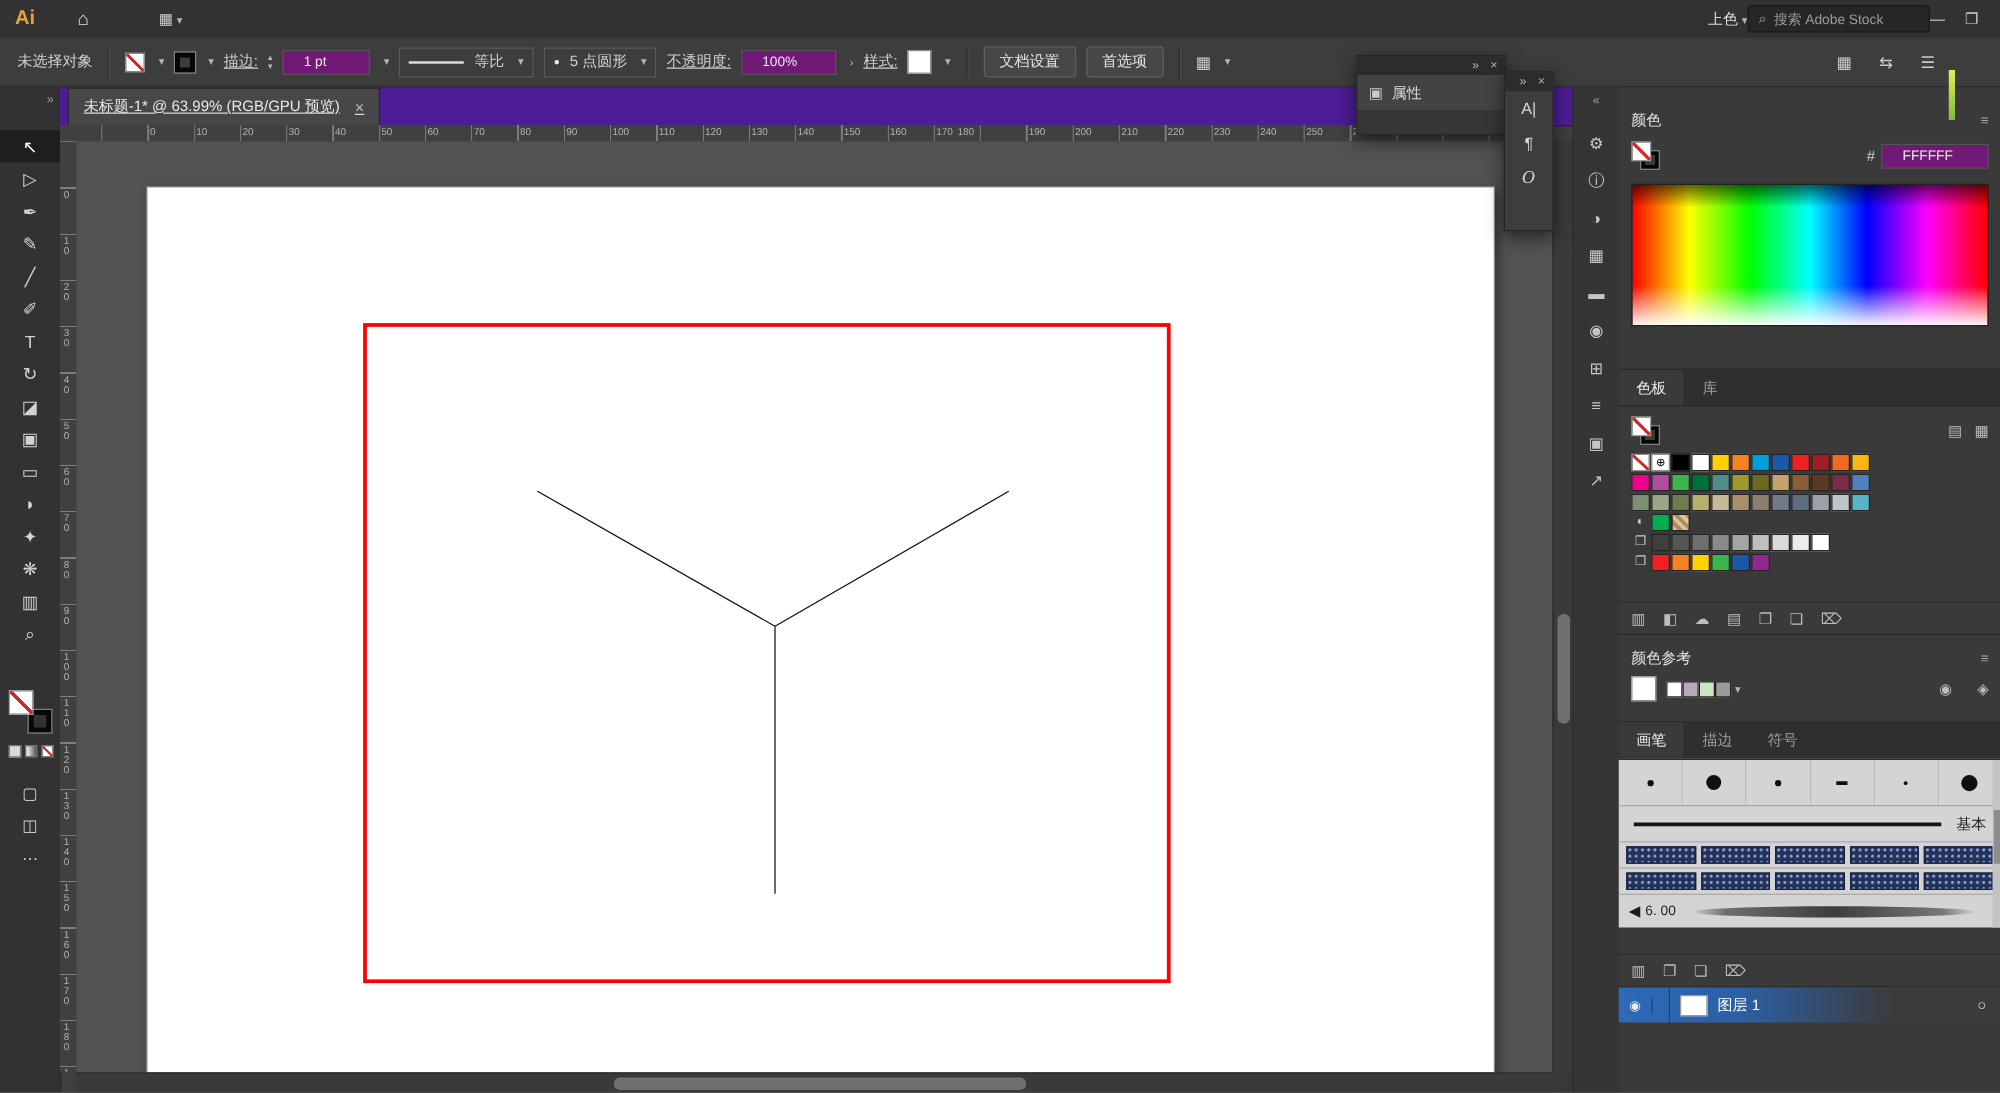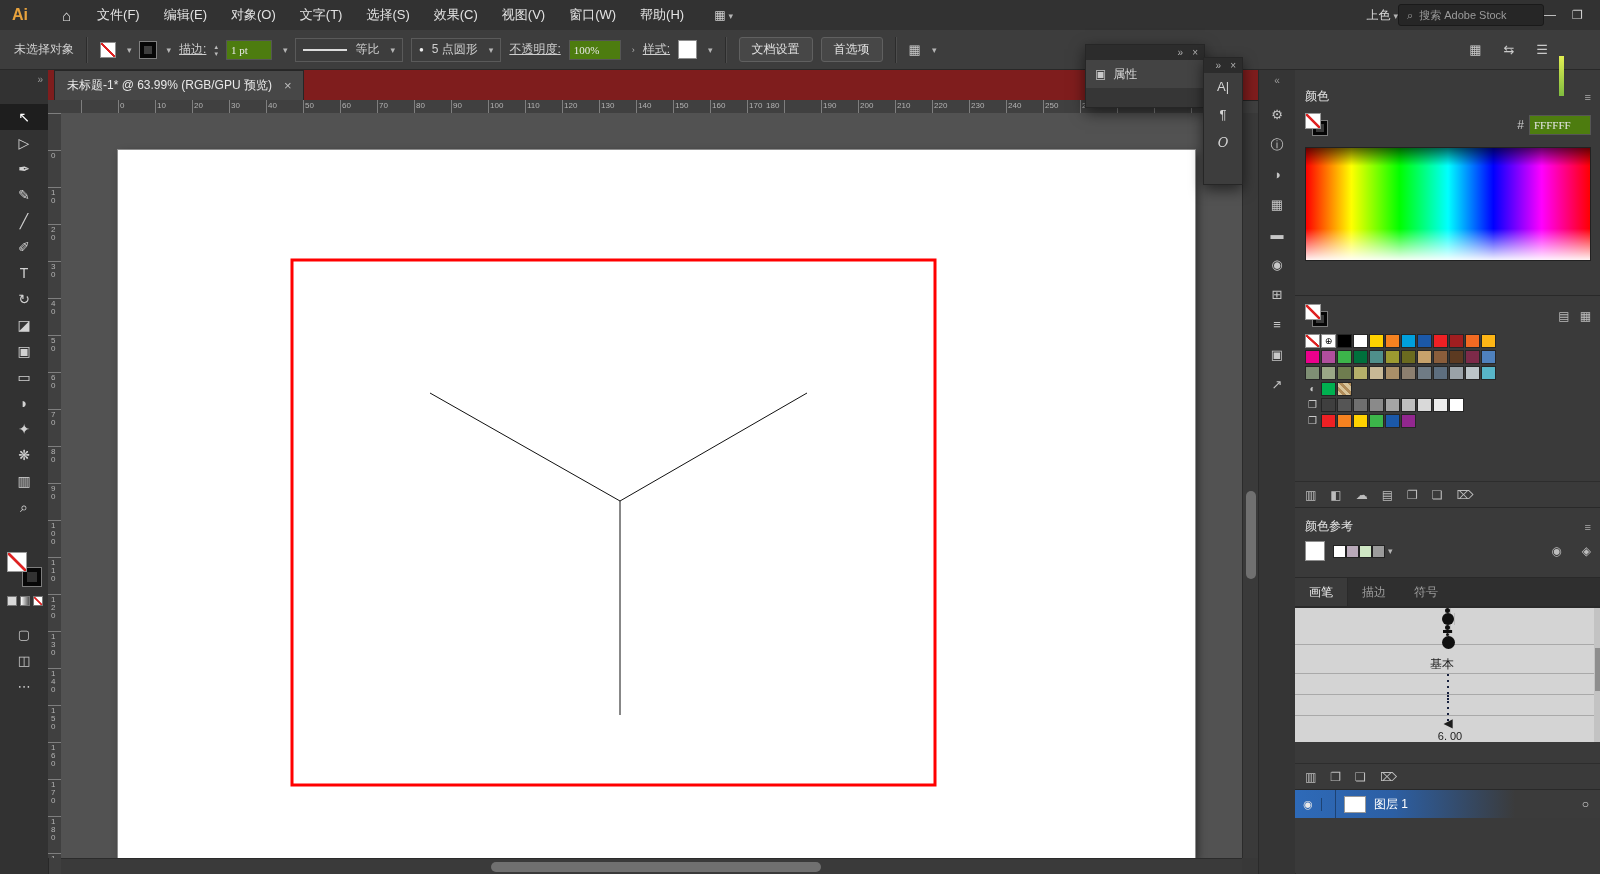--- a/index.html
+++ b/index.html
@@ -26,22 +26,22 @@
   
   #controlbar{position:absolute;left:0;top:30px;width:1600px;height:40px;background:#3d3d3d;
               border-bottom:1px solid #282828;display:flex;align-items:center;padding-left:14px;
               box-sizing:border-box;gap:8px;font-size:12px;color:#cfcfcf;}
   .sep{width:1px;height:26px;background:#2c2c2c;border-right:1px solid #4d4d4d;margin:0 4px;}
   .swatch-ctrl{width:16px;height:16px;box-sizing:border-box;}
   .fill-none{border:1px solid #8e8e8e;background:linear-gradient(to top right,#fff 44%,#d22 45%,#d22 55%,#fff 56%);}
   .stroke-frame{border:4px solid #060606;outline:1px solid #808080;background:transparent;}
   .ulabel{text-decoration:underline;color:#cfcfcf;}
   .stepper{display:flex;flex-direction:column;font-size:7px;line-height:7px;color:#bbb;}
-  input.cfield{background:#4d7c0f;border:1px solid #555;color:#e8e8e8;font-size:11px;height:18px;
-               padding:0 4px;font-family:Liberation Serif, serif;}
+  input.cfield{background:#701a75;border:1px solid #555;color:#e8e8e8;font-size:11px;height:18px;
+               padding:0 16px;font-family:Liberation Sans, sans-serif;}
   #stroke-weight{width:36px;}
   #opacity-field{width:42px;}
   .dd{display:flex;align-items:center;gap:8px;background:#3d3d3d;border:1px solid #5a5a5a;height:22px;padding:0 7px;}
   .profile-line{width:44px;height:0;border-top:2px solid #dcdcdc;}
   .bullet{font-size:8px;color:#eee;}
   .cbtn{background:#474747;border:1px solid #606060;border-radius:3px;height:23px;display:flex;
         align-items:center;padding:0 12px;color:#e2e2e2;}
   .style-swatch{width:17px;height:17px;background:#fff;border:1px solid #8e8e8e;}
   #cb-right{position:absolute;right:52px;display:flex;gap:22px;}
   .cb-icon{color:#c9c9c9;font-size:13px;}
@@ -62,22 +62,22 @@
                 outline:1px solid #7d7d7d;box-sizing:border-box;background:#323232;}
   #mini-modes{position:absolute;top:526px;left:7px;display:flex;gap:3px;}
   .mini{width:10px;height:10px;border:1px solid #777;box-sizing:border-box;}
   .mini.m-color{background:#d9d9d9;}
   .mini.m-grad{background:linear-gradient(90deg,#fff,#555);}
   .mini.m-none{background:linear-gradient(to top right,#fff 40%,#d22 45%,#d22 55%,#fff 60%);}
   #tool-bottom{position:absolute;top:552px;left:0;width:48px;display:flex;flex-direction:column;}
   .tool-bicon{width:48px;height:26px;line-height:26px;text-align:center;font-size:13px;color:#c9c9c9;}
 
   
-  #tabbar{position:absolute;left:48px;top:70px;width:1210px;height:30px;background:#7f1d1d;
-          border-bottom:1px solid #242424;display:flex;align-items:flex-end;}
+  #tabbar{position:absolute;left:48px;top:70px;width:1210px;height:30px;background:#4c1d95;
+          border-bottom:1px solid #242424;display:flex;align-items:flex-end;text-decoration:underline;}
   #doctab{display:flex;align-items:center;gap:12px;height:29px;padding:0 12px;margin-left:6px;
           background:#474747;border:1px solid #262626;border-bottom:none;color:#e8e8e8;font-size:12px;}
   #doctab .close{color:#bdbdbd;font-size:13px;}
   #ruler-corner{position:absolute;left:48px;top:100px;width:13px;height:13px;background:#404040;
                 border-right:1px solid #2e2e2e;border-bottom:1px solid #2e2e2e;}
   #hruler{position:absolute;left:61px;top:100px;width:1181px;height:13px;background:#404040;
           border-bottom:1px solid #2e2e2e;overflow:hidden;
           background-image:repeating-linear-gradient(to right,#7e7e7e 0 1px,transparent 1px 37px);
           background-position:20px 0;}
   .hlab{position:absolute;top:1px;font-size:8px;color:#b2b2b2;}
@@ -139,21 +139,21 @@
   .sw-pattern{background:repeating-linear-gradient(45deg,#d8c49a 0 3px,#b08c5a 3px 6px);}
   .sw-sym{border:none;background:transparent;color:#c9c9c9;font-size:10px;line-height:14px;text-align:center;}
   .pfoot{position:absolute;left:0;bottom:0;width:100%;height:26px;display:flex;align-items:center;
          padding:0 10px;box-sizing:border-box;border-top:1px solid #2d2d2d;gap:14px;}
   .pficon{color:#bdbdbd;font-size:12px;}
   #guide-swatches{display:flex;align-items:center;}
   .gsw{width:13px;height:13px;border:1px solid #222;box-sizing:border-box;}
   .gsw.big{width:20px;height:20px;margin-right:8px;border-color:#8e8e8e;}
   #guide-icons{margin-left:auto;display:flex;gap:10px;}
   #brushlist{position:relative;background:#d4d4d4;border-top:1px solid #2a2a2a;}
-  .brow{display:flex;align-items:center;border-bottom:1px solid #a9a9a9;flex-direction:column;}
+  .brow{display:flex;align-items:center;border-bottom:1px solid #a9a9a9;}
   #brushdots{height:36px;}
   .bcell{flex:1;height:36px;display:flex;align-items:center;justify-content:center;border-right:1px solid #bcbcbc;}
   .bcell:last-child{border-right:none;}
   .bdot{background:#101010;border-radius:50%;display:inline-block;}
   .bdash{width:9px;height:3px;background:#101010;display:inline-block;}
   .brow.basic{height:28px;}
   .bline{flex:1;height:3px;background:#151515;margin:0 12px;}
   .basic-label{color:#1c1c1c;font-size:12px;padding-right:12px;}
   .brow.pattern{height:20px;padding:0 6px;gap:4px;}
   .pseg{flex:1;height:14px;background-color:#243158;border:1px solid #17203d;box-sizing:border-box;
@@ -188,31 +188,20 @@
   #type-icons .ticon:last-child{font-family:"DejaVu Serif",serif;font-style:italic;}
 </style>
 </head>
 <body>
 
 <div id="app">
 
   <div id="menubar">
     <span id="logo">Ai</span>
     <span id="home-icon" class="icon">⌂</span>
-    <div id="menus">
-        <span class="menu-item">文件(F)</span>
-        <span class="menu-item">编辑(E)</span>
-        <span class="menu-item">对象(O)</span>
-        <span class="menu-item">文字(T)</span>
-        <span class="menu-item">选择(S)</span>
-        <span class="menu-item">效果(C)</span>
-        <span class="menu-item">视图(V)</span>
-        <span class="menu-item">窗口(W)</span>
-        <span class="menu-item">帮助(H)</span>
-      </div>
     <span id="arrange-docs">
       <span>▦</span><span class="caret">▾</span>
     </span>
     <div id="mb-right">
       <span id="workspace-switcher">
         <span>上色</span><span class="caret">▾</span>
       </span>
       <div id="stock-search">
         <span class="icon">⌕</span>
         <span>搜索 Adobe Stock</span>
@@ -443,20 +432,24 @@
           </span>
           <span class="hexwrap">
             <span>#</span>
             <input id="hex-field" class="cfield" value="FFFFFF" style="">
           </span>
         </div>
         <div id="spectrum"></div>
       </div>
 
       <div id="p-swatches" class="panel">
+        <div class="ptabs" id="swatch-tabs">
+            <span class="ptab active">色板</span>
+            <span class="ptab">库</span>
+          </div>
         <div class="prow">
           <span class="proxy">
             <span class="ps"></span>
             <span class="pf"></span>
           </span>
           <span class="views" id="swatch-views">
               <span class="pvicon">▤</span>
               <span class="pvicon">▦</span>
             </span>
         </div>

